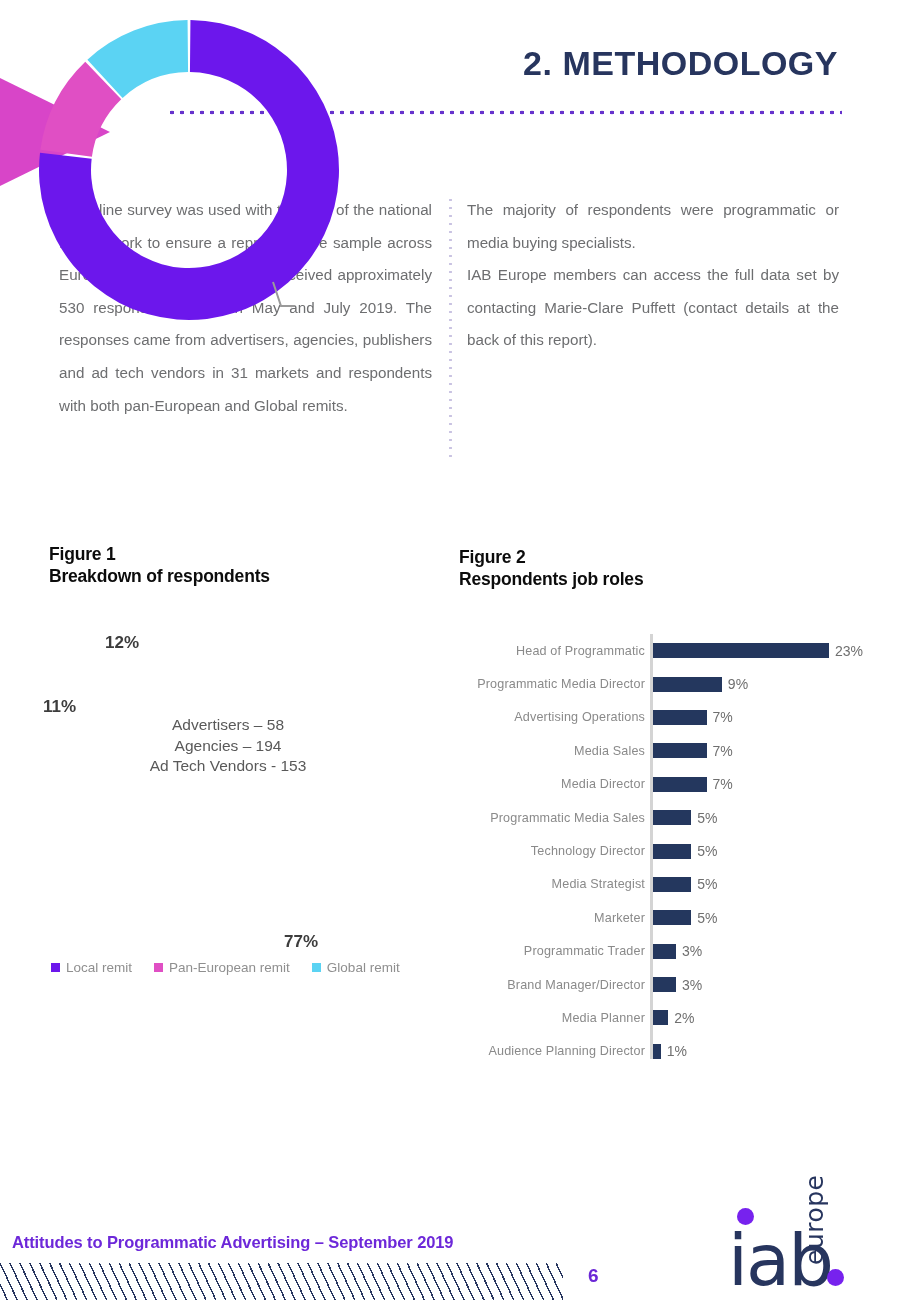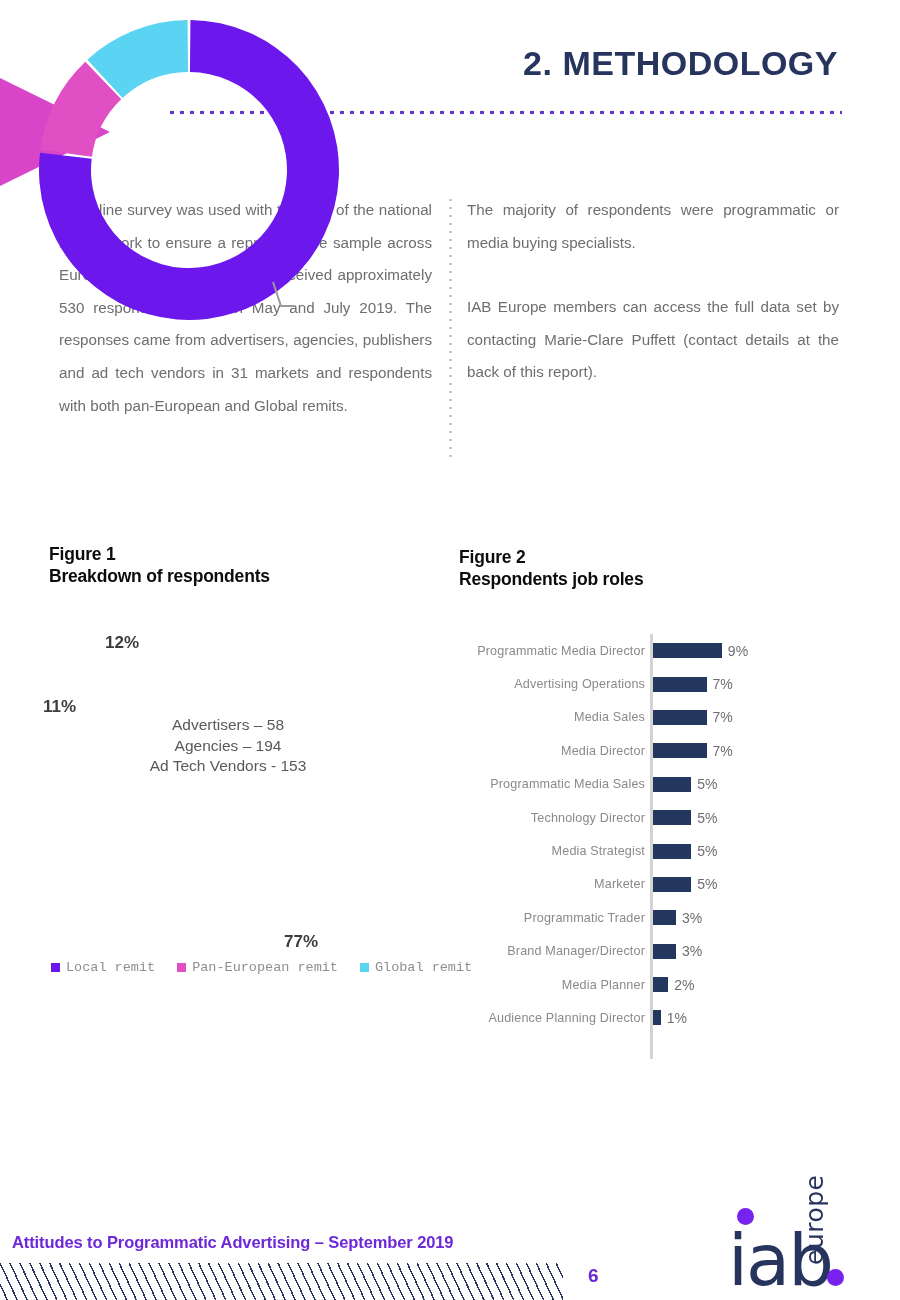--- a/index.html
+++ b/index.html
@@ -51,21 +51,21 @@
   
   .col-text {
     position: absolute;
     font-size: 15.2px;
     line-height: 32.6px;
     color: #6d6e70;
     text-align: justify;
   }
   #col-left  { left: 59px;  top: 194px; width: 373px; }
   #col-right { left: 467px; top: 194px; width: 372px; }
-  #col-right .para + .para { margin-top: 32px; }
+  #col-right .para + .para { }
 
   #column-divider {
     position: absolute;
     left: 449px;
     top: 196px;
     width: 3px;
     height: 266px;
     background-image: radial-gradient(circle, #c9c3e2 0, #c9c3e2 1.1px, rgba(0,0,0,0) 1.4px);
     background-size: 3px 8px;
     background-repeat: repeat-y;
@@ -107,21 +107,20 @@
 
   #donut-legend {
     position: absolute;
     left: 51px;
     top: 960px;
     display: flex;
     align-items: center;
     gap: 22px;
     font-size: 13.5px;
     color: #8f8f8f;
-    font-family: Liberation Mono, monospace;
   }
   .legend-item { display: flex; align-items: center; gap: 6px; white-space: nowrap; }
   .legend-swatch { width: 9px; height: 9px; display: inline-block; }
 
   
   #fig2 { position: absolute; left: 459px; top: 634px; width: 410px; }
   #bar-axis {
     position: absolute;
     left: 191px;
     top: 0px;
@@ -290,20 +289,27 @@
 
 <div id="fig2-heading" class="fig-heading">
   <div>Figure 2</div>
   <div>Respondents job roles</div>
 </div>
 
 <div id="fig2">
   <div id="bar-axis"></div>
   <div id="bar-rows">
       <div class="bar-row">
+        <div class="bar-label">Head of Programmatic</div>
+        <div class="bar-track">
+          <div class="bar-fill" style="width: 176px; background: rgb(36, 55, 94);"></div>
+          <div class="bar-value">23%</div>
+        </div>
+      </div>
+      <div class="bar-row">
         <div class="bar-label">Programmatic Media Director</div>
         <div class="bar-track">
           <div class="bar-fill" style="width: 68.8696px; background: rgb(36, 55, 94);"></div>
           <div class="bar-value">9%</div>
         </div>
       </div>
       <div class="bar-row">
         <div class="bar-label">Advertising Operations</div>
         <div class="bar-track">
           <div class="bar-fill" style="width: 53.5652px; background: rgb(36, 55, 94);"></div>

